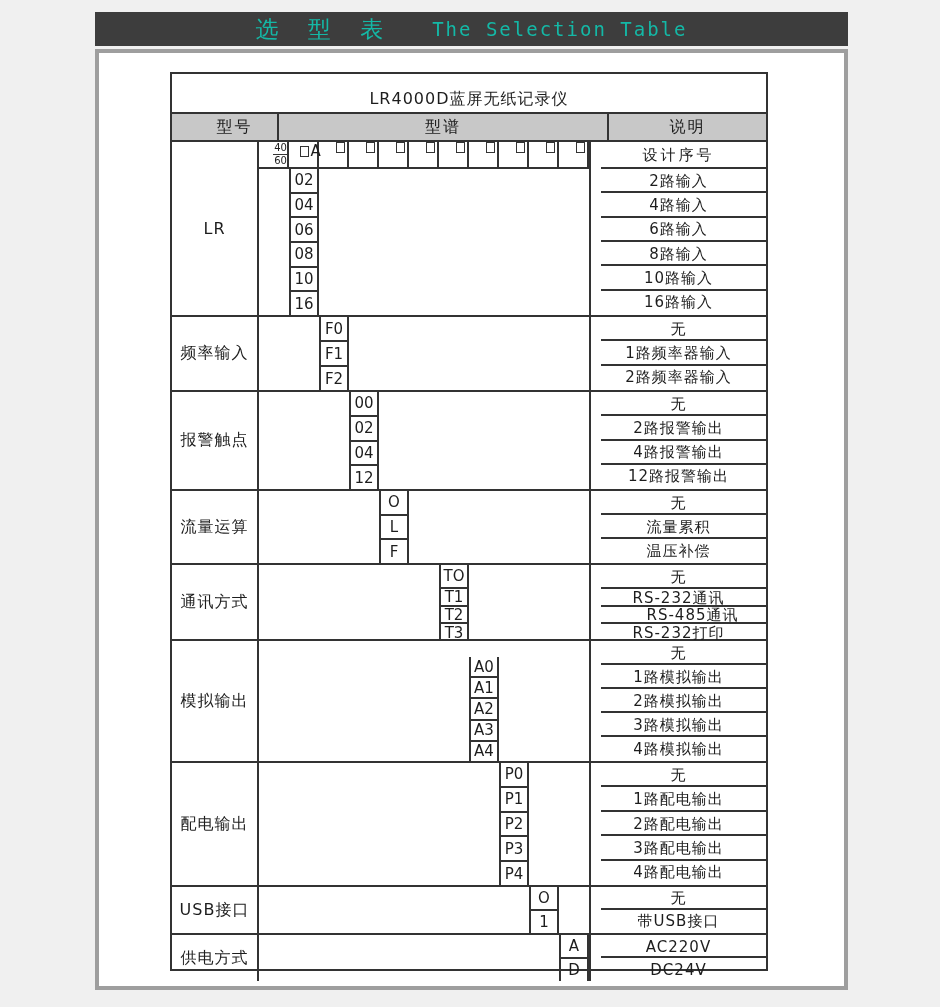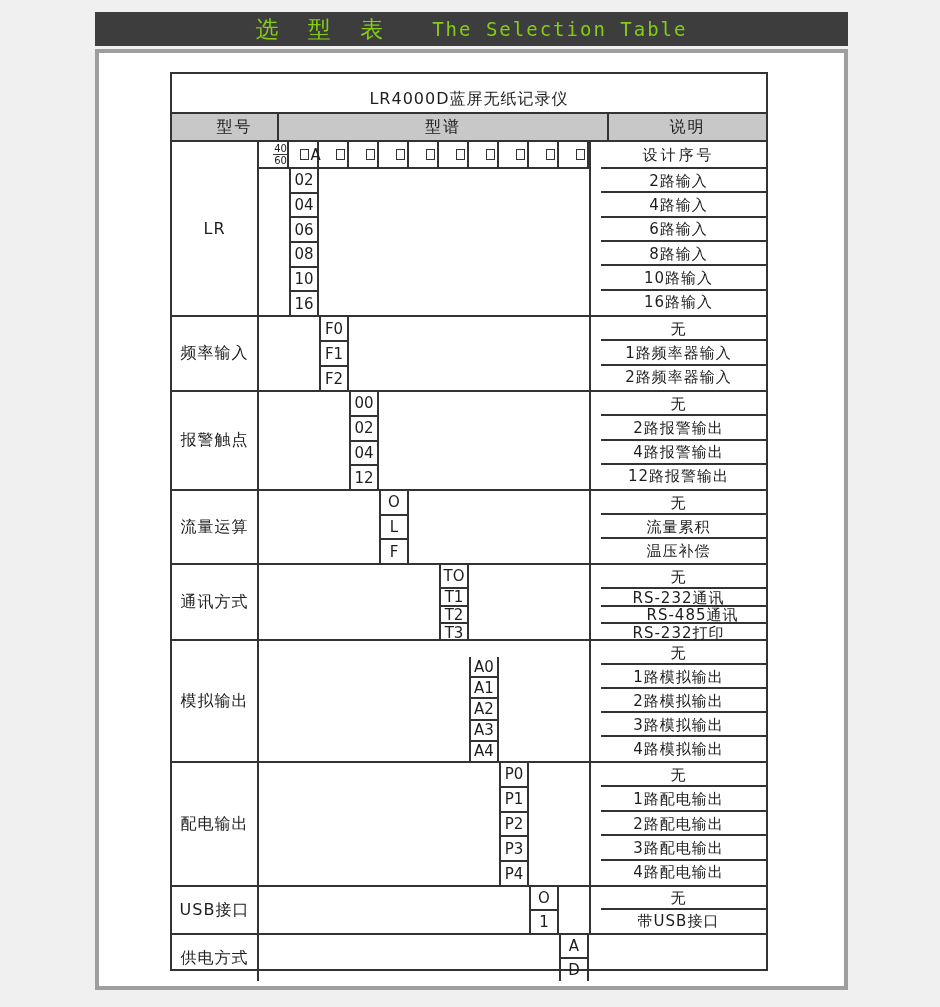--- a/index.html
+++ b/index.html
@@ -13,21 +13,21 @@
   *{margin:0;padding:0;box-sizing:border-box;}
   html,body{width:940px;height:1007px;}
   body{
     position:relative;background:var(--page);
     font-family:"DejaVu Sans","Liberation Sans",sans-serif;
     color:var(--ink);overflow:hidden;
   }
   
   .banner{
     position:absolute;left:95px;top:12px;width:753px;height:34px;
-    background:var(--banner);color:#84cc16;
+    background:var(--banner);color:#14b8a6;
     display:flex;align-items:center;justify-content:center;gap:38px;
   }
   .banner .zh{font-size:23px;letter-spacing:11px;font-weight:500;}
   .banner .en{font-family:"DejaVu Sans Mono","Liberation Mono",monospace;font-size:19px;letter-spacing:2px;}
   
   .frame{
     position:absolute;left:95px;top:49px;width:753px;height:941px;
     background:#ffffff;border:4px solid var(--frame);
   }
   
@@ -67,21 +67,21 @@
   }
   .desc-row.line{
     background-image:linear-gradient(var(--line),var(--line));
     background-size:calc(100% - 10px) 2px;
     background-position:right bottom;background-repeat:no-repeat;
   }
   
   .dcell{
     position:absolute;top:0;height:27px;width:30px;
     border-right:2px solid var(--line);border-bottom:2px solid var(--line);
-    display:flex;align-items:center;justify-content:center;font-size:15px;padding-left:15px;
+    display:flex;align-items:flex-start;justify-content:center;font-size:15px;padding-left:15px;
   }
   .fraction{display:flex;flex-direction:column;align-items:center;font-size:10px;line-height:1.15;}
   .fraction .top{border-bottom:1.5px solid var(--line);padding:0 1px;}
   .sq{display:inline-block;width:9px;height:11px;border:1.5px solid var(--line);background:#fff;}
   .prefix-wrap{display:flex;align-items:center;gap:1px;}
 </style>
 </head>
 <body>
 
 <div class="banner">
@@ -258,15 +258,19 @@
           <div class="desc-row line">无</div>
           <div class="desc-row">带USB接口</div>
         </div>
       </div>
       <div class="section" style="height: 46px;">
         <div class="sec-label">供电方式</div>
         <div class="code-col" style="left: 387px; top: 0px; bottom: 0px;">
           <div class="code-cell">A</div>
           <div class="code-cell">D</div>
         </div>
+        <div class="desc-col">
+          <div class="desc-row line">AC220V</div>
+          <div class="desc-row">DC24V</div>
+        </div>
       </div>
     </div>
 </div>
 
 </body></html>

